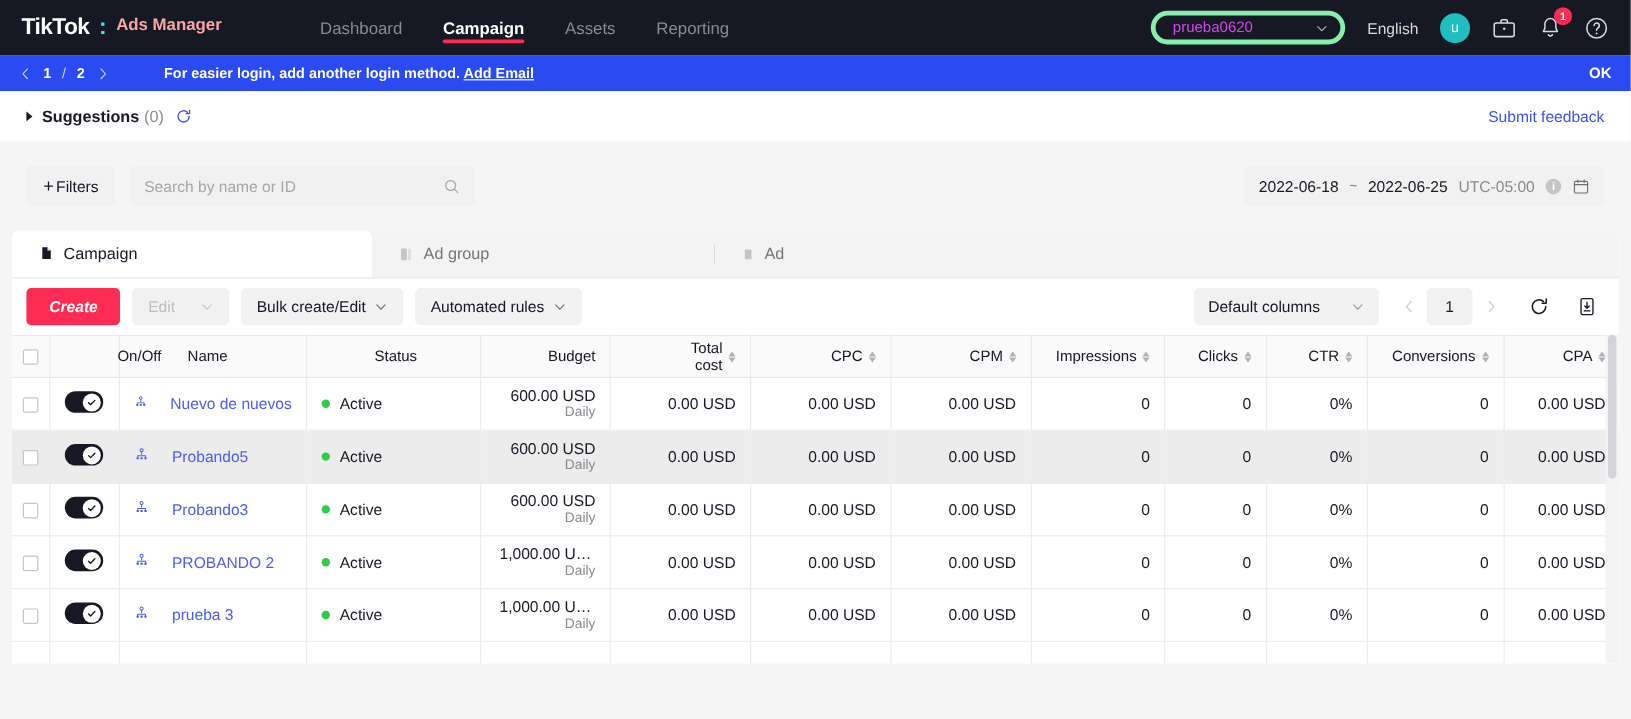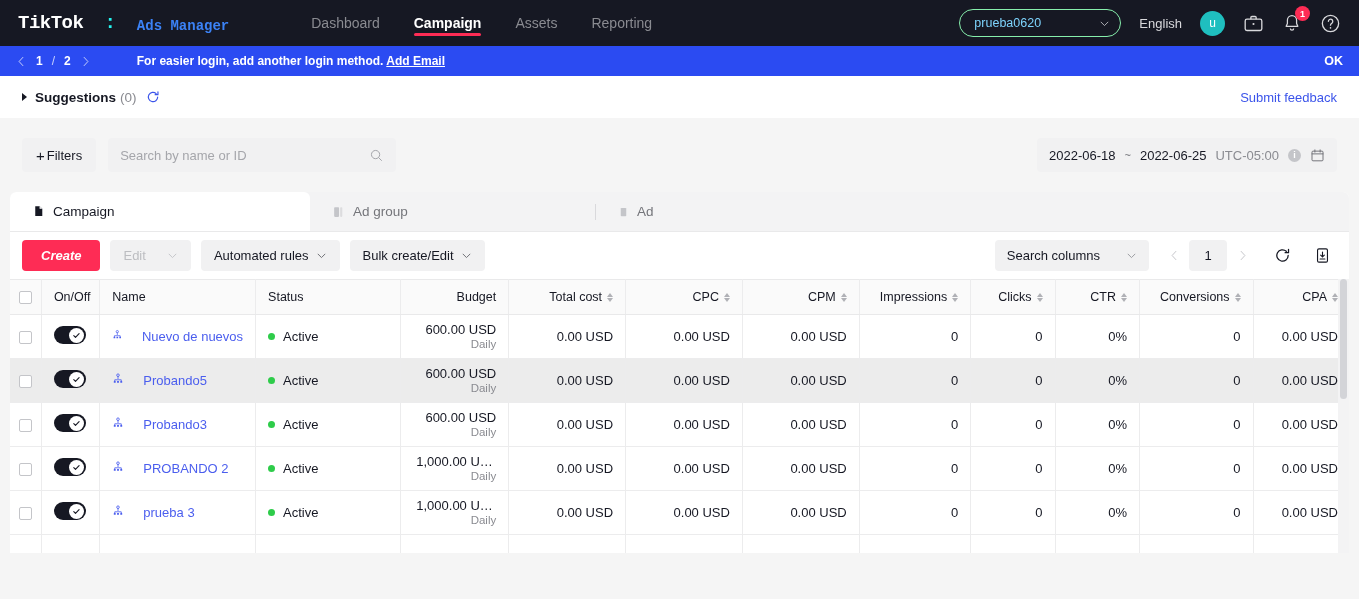--- a/index.html
+++ b/index.html
@@ -12,46 +12,46 @@
     color: #161823;
   }
 
   
   .topnav {
     height: 46px; background: #161823;
     display: flex; align-items: center;
     padding: 0 18px;
     position: relative;
   }
-  .brand { display: flex; align-items: flex-end; gap: 21px; font-family: Liberation Mono, monospace; }
+  .brand { display: flex; align-items: flex-start; gap: 8px; }
   .brand-tiktok {
     color: #fff; font-weight: bold; font-size: 19px;
     letter-spacing: -0.5px;
   }
   .brand-colon { color: #25F4EE; font-weight: bold; font-size: 19px; }
-  .brand-sub { color: #3b82f6; font-weight: bold; font-size: 14px; }
+  .brand-sub { color: #fca5a5; font-weight: bold; font-size: 14px; }
 
   .topnav-tabs { display: flex; align-items: center; margin-left: 82px; gap: 34px; height: 46px;}
   .topnav-tab {
     color: #8a8b91; font-size: 14px; cursor: pointer;
     position: relative; height: 46px; display: flex; align-items: center;
   }
   .topnav-tab.active { color: #fff; font-weight: bold; }
   .topnav-tab.active::after {
     content: ""; position: absolute; left: 0; right: 0; bottom: 10px;
     height: 3px; background: #FE2C55; border-radius: 2px;
   }
 
   .topnav-right {
     margin-left: auto; display: flex; align-items: center; gap: 18px;
   }
   .acct-select {
-    width: 162px; height: 28px; border: 1px solid #86efac; border-radius: 14px;
+    width: 162px; height: 28px; border: 4px solid #86efac; border-radius: 14px;
     display: flex; align-items: center; padding: 0 10px 0 14px;
-    color: #7dd3fc; font-size: 12.5px; cursor: pointer;
+    color: #d946ef; font-size: 12.5px; cursor: pointer;
   }
   .acct-select .lbl { flex: 1; }
   .lang { color: #d9d9dc; font-size: 13px; cursor: pointer; }
   .avatar {
     width: 25px; height: 25px; border-radius: 50%; background: #1FBFBF;
     color: #fff; font-size: 12px; display: flex; align-items: center;
     justify-content: center; cursor: pointer;
   }
   .icon-btn { cursor: pointer; display: flex; align-items: center; position: relative; }
   .badge {
@@ -180,21 +180,21 @@
   
   .tablewrap { position: relative; overflow: hidden; height: 274px; }
   table { border-collapse: collapse; width: 1341px; table-layout: fixed; }
   thead th {
     background: #fafafa; height: 35px; font-weight: normal; font-size: 12.5px;
     color: #161823; border-top: 1px solid #e9e9ea; border-bottom: 1px solid #e9e9ea;
     border-right: 1px solid #ececed; padding: 0 12px; text-align: left;
     vertical-align: middle;
   }
   thead th.num { text-align: right; }
-  th .thc { display: flex; align-items: center; gap: 5px; }
+  th .thc { display: flex; align-items: center; gap: 5px; margin-left: 44px; }
   th.num .thc { justify-content: flex-end; }
   tbody td {
     height: 44px; border-bottom: 1px solid #ececed; border-right: 1px solid #ececed;
     padding: 0 12px; font-size: 13px; vertical-align: middle;
   }
   tbody td.num { text-align: right; }
   tbody tr.alt td { background: #ececec; }
   tbody tr.alt td.c-check, tbody tr.alt td.c-onoff { background: #ececec; }
 
   .c-check { width: 29px; padding: 0 !important; text-align: center; }
@@ -389,35 +389,35 @@
 
   <div class="toolbar">
     <div class="btn-create">Create</div>
     <div class="btn-grey disabled">
       <span>Edit</span>
       <svg width="11" height="11" viewBox="0 0 16 16" style="margin-left:14px">
         <path d="M3 6l5 5 5-5" fill="none" stroke="#c4c5c9" stroke-width="1.4" stroke-linecap="round"></path>
       </svg>
     </div>
     <div class="btn-grey">
+      <span>Bulk create/Edit</span>
+      <svg width="11" height="11" viewBox="0 0 16 16">
+        <path d="M3 6l5 5 5-5" fill="none" stroke="#6d6e74" stroke-width="1.4" stroke-linecap="round"></path>
+      </svg>
+    </div>
+    <div class="btn-grey">
       <span>Automated rules</span>
       <svg width="11" height="11" viewBox="0 0 16 16">
         <path d="M3 6l5 5 5-5" fill="none" stroke="#6d6e74" stroke-width="1.4" stroke-linecap="round"></path>
       </svg>
     </div>
-    <div class="btn-grey">
-      <span>Bulk create/Edit</span>
-      <svg width="11" height="11" viewBox="0 0 16 16">
-        <path d="M3 6l5 5 5-5" fill="none" stroke="#6d6e74" stroke-width="1.4" stroke-linecap="round"></path>
-      </svg>
-    </div>
 
     <div class="tb-right">
       <div class="sel-grey">
-        <span class="lbl">Search columns</span>
+        <span class="lbl">Default columns</span>
         <svg class="cv" width="11" height="11" viewBox="0 0 16 16">
           <path d="M3 6l5 5 5-5" fill="none" stroke="#9a9ba0" stroke-width="1.4" stroke-linecap="round"></path>
         </svg>
       </div>
       <div class="pager">
         <div class="pg-arrow">
           <svg width="11" height="11" viewBox="0 0 16 16">
             <path d="M10 2L4.5 8 10 14" fill="none" stroke="#c4c5c9" stroke-width="1.4" stroke-linecap="round" stroke-linejoin="round"></path>
           </svg>
         </div>

